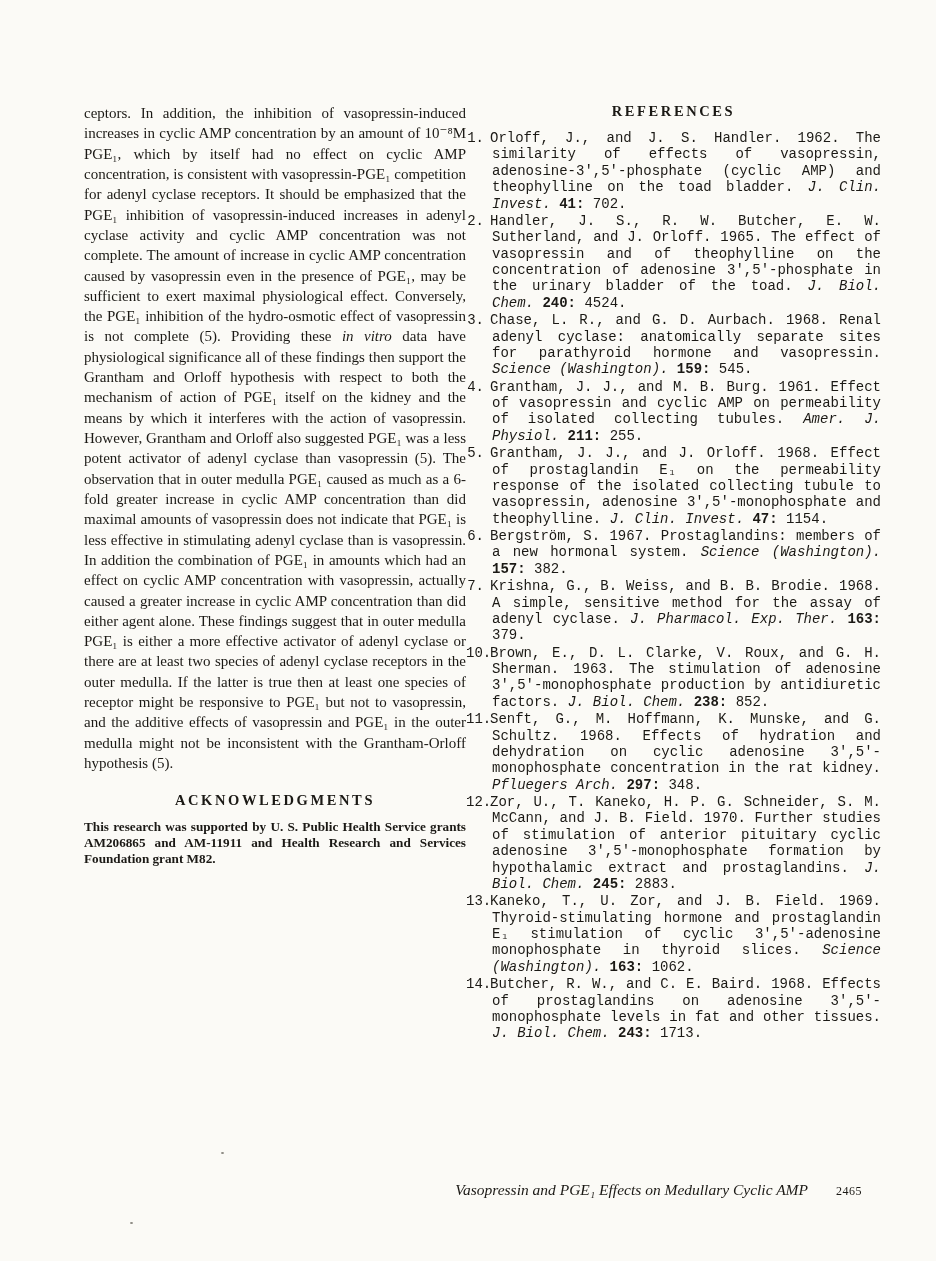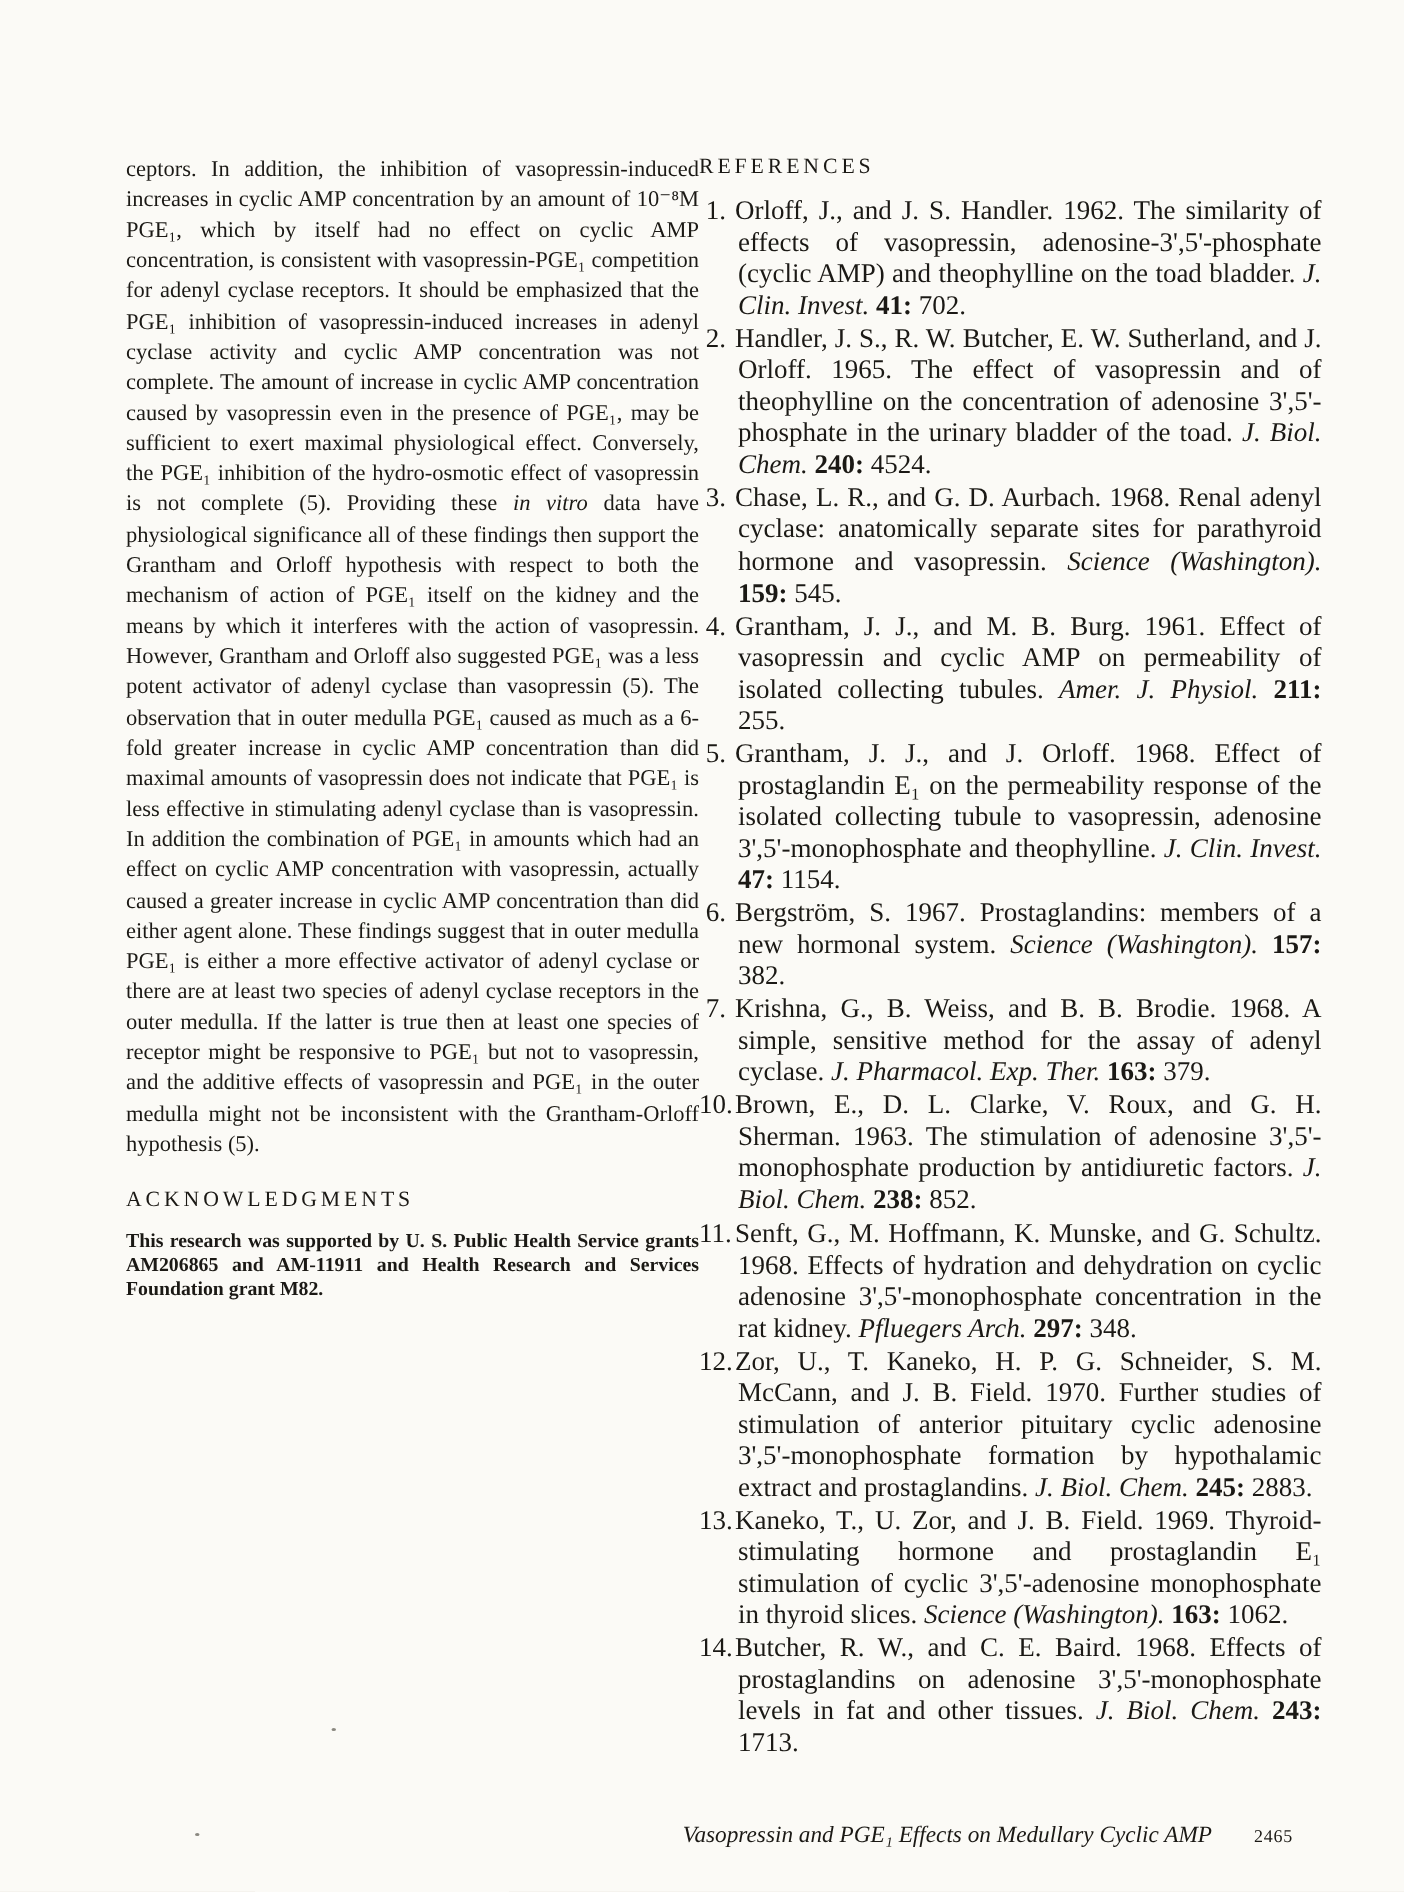--- a/index.html
+++ b/index.html
@@ -20,60 +20,61 @@
   .col-left { flex: 0 0 382px; width: 382px; }
   .col-right { flex: 1; }
 
   .body-text {
     font-size: 15px;
     line-height: 1.355;
     text-align: justify;
   }
   .section-head {
     font-size: 14.5px;
-    font-weight: normal;
+    font-weight: bold;
     letter-spacing: 2.6px;
-    text-align: left;
+    text-align: center;
   }
   .ack-head { margin: 19px 0 10px; }
   .refs-head { margin: 0 0 10px; }
 
   .ack-text {
     font-size: 13.2px;
     line-height: 1.19;
     text-align: justify;
     font-weight: bold;
   }
 
   .refs {
     list-style: none;
-    font-size: 18px;
+    font-size: 14px;
     line-height: 1.17;
     text-align: justify;
+    font-family: Liberation Mono, monospace;
   }
   .refs li {
     padding-left: 26px;
     text-indent: -26px;
     margin-bottom: 1px;
   }
   .ref-num {
     display: inline-block;
     width: 18px;
     text-align: right;
     margin-right: 6px;
     text-indent: 0;
   }
 
   .it { font-style: italic; }
   .bd { font-weight: bold; }
 
   .footer {
     position: absolute;
     right: 74px;
-    bottom: 28px;
+    bottom: 62px;
     display: flex;
     align-items: baseline;
     gap: 28px;
   }
   .footer-title { font-style: italic; font-size: 15.5px; }
   .footer-page { font-size: 12px; letter-spacing: 0.5px; }
 
   .speck { position: absolute; background: #8a8880; border-radius: 50%; }
   .speck-1 { width: 3px; height: 2px; left: 221px; top: 1152px; }
   .speck-2 { width: 3px; height: 2px; left: 130px; top: 1222px; }

